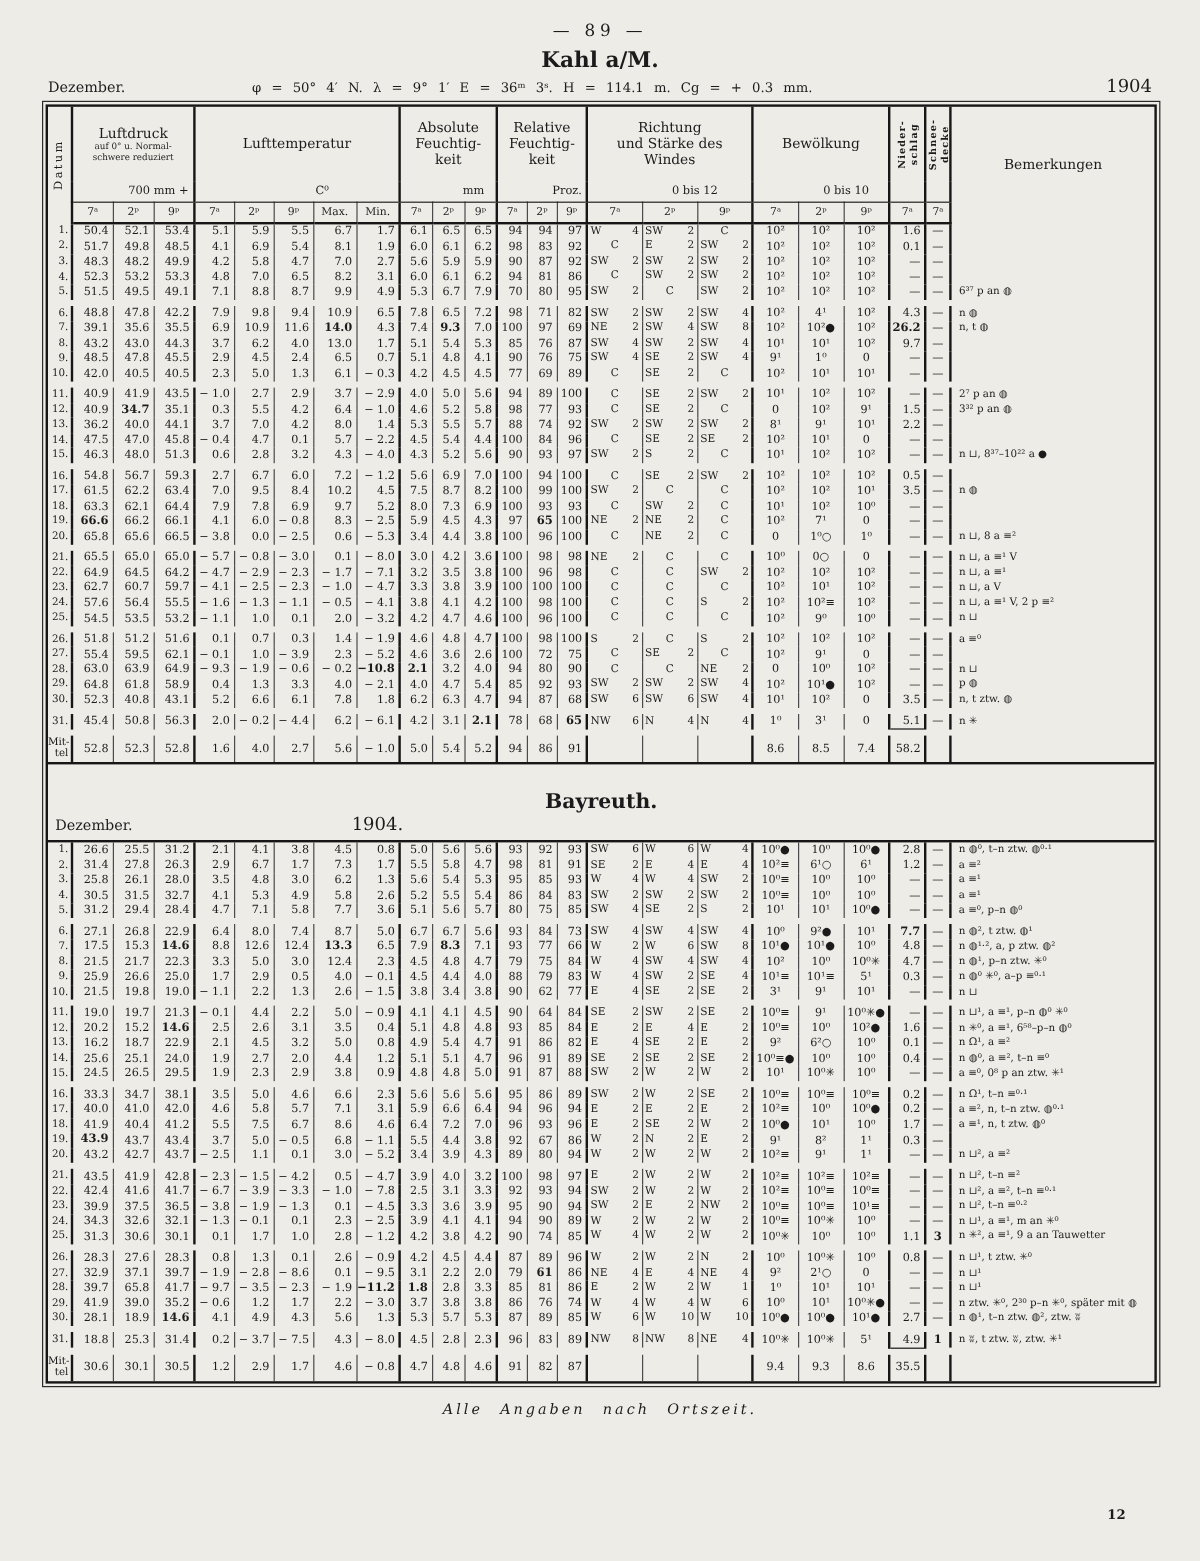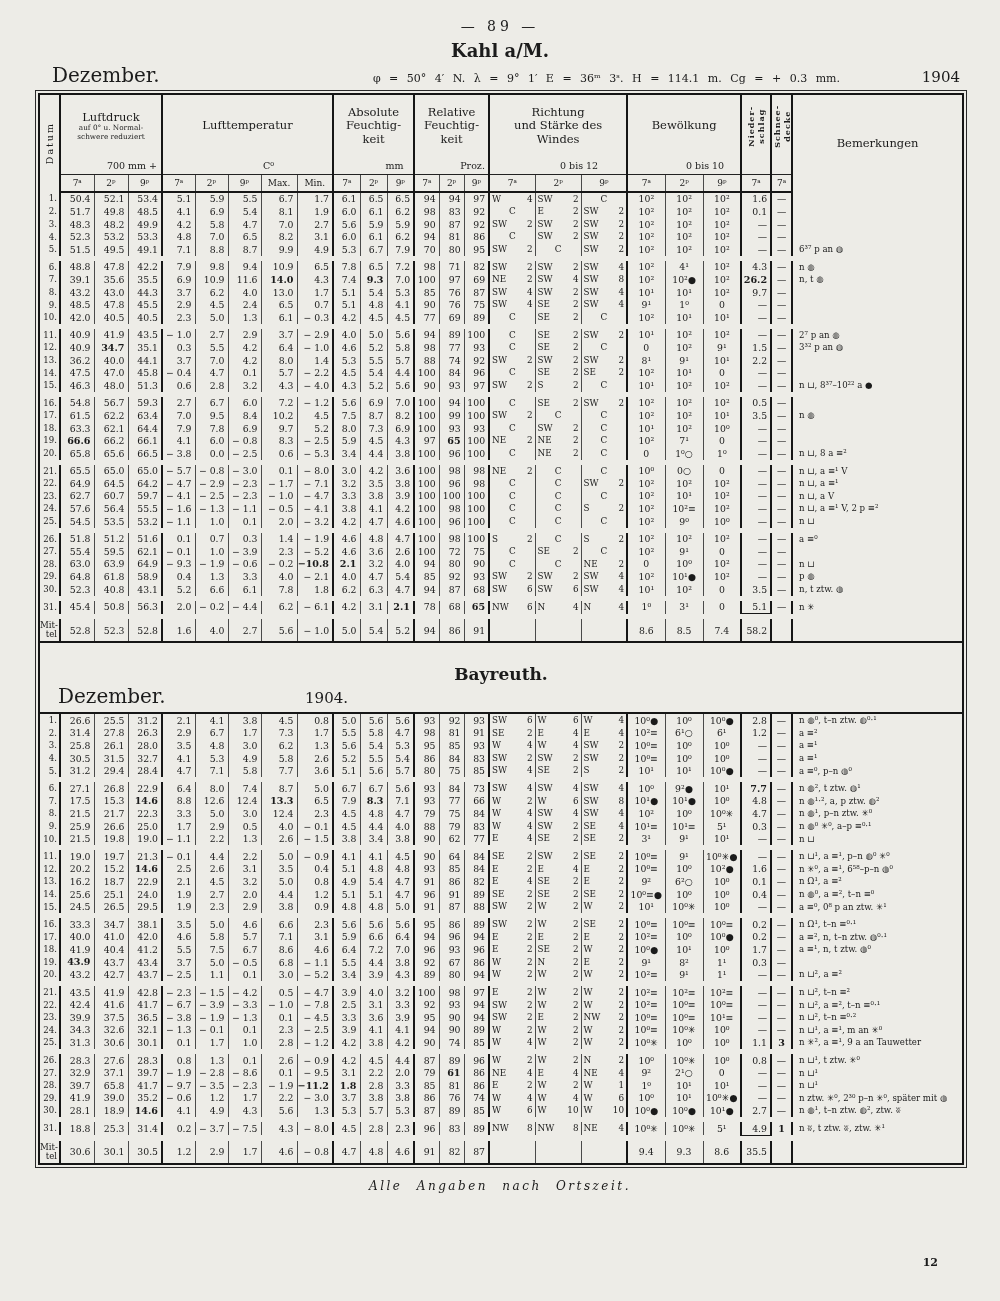--- a/index.html
+++ b/index.html
@@ -7,22 +7,22 @@
     width:1000px;height:1301px;
     background:#edece7;
     font-family:"DejaVu Serif","Liberation Serif",serif;
     color:#1b1b1b;
     position:relative;
     -webkit-font-smoothing:antialiased;
   }
   .pagehead{ text-align:center; padding-top:18px; font-size:14px; letter-spacing:4px;}
   .stationname{ text-align:center; font-size:18px; font-weight:bold; margin-top:6px;}
   .metaline{ display:flex; align-items:baseline; margin:2px 40px 6px 40px;}
-  .metaline .month{ font-size:20px; width:170px;margin-left:12px;}
-  .metaline .coords{ flex:1; text-align:right; font-size:11px; word-spacing:5px;}
+  .metaline .month{ font-size:12px; width:170px;}
+  .metaline .coords{ flex:1; text-align:left; font-size:11px; word-spacing:5px;}
   .metaline .year{ width:120px; text-align:right; font-size:15px;}
 
   .sheet{
     margin:0 38px; width:922px;
     border:2px solid #161616; outline:1px solid #2a2a2a; outline-offset:2px;
     background:#edece7;
   }
   table{ border-collapse:collapse; table-layout:fixed; width:922px;}
   td,th{ padding:0; font-weight:normal; overflow:hidden; white-space:nowrap;}
 

